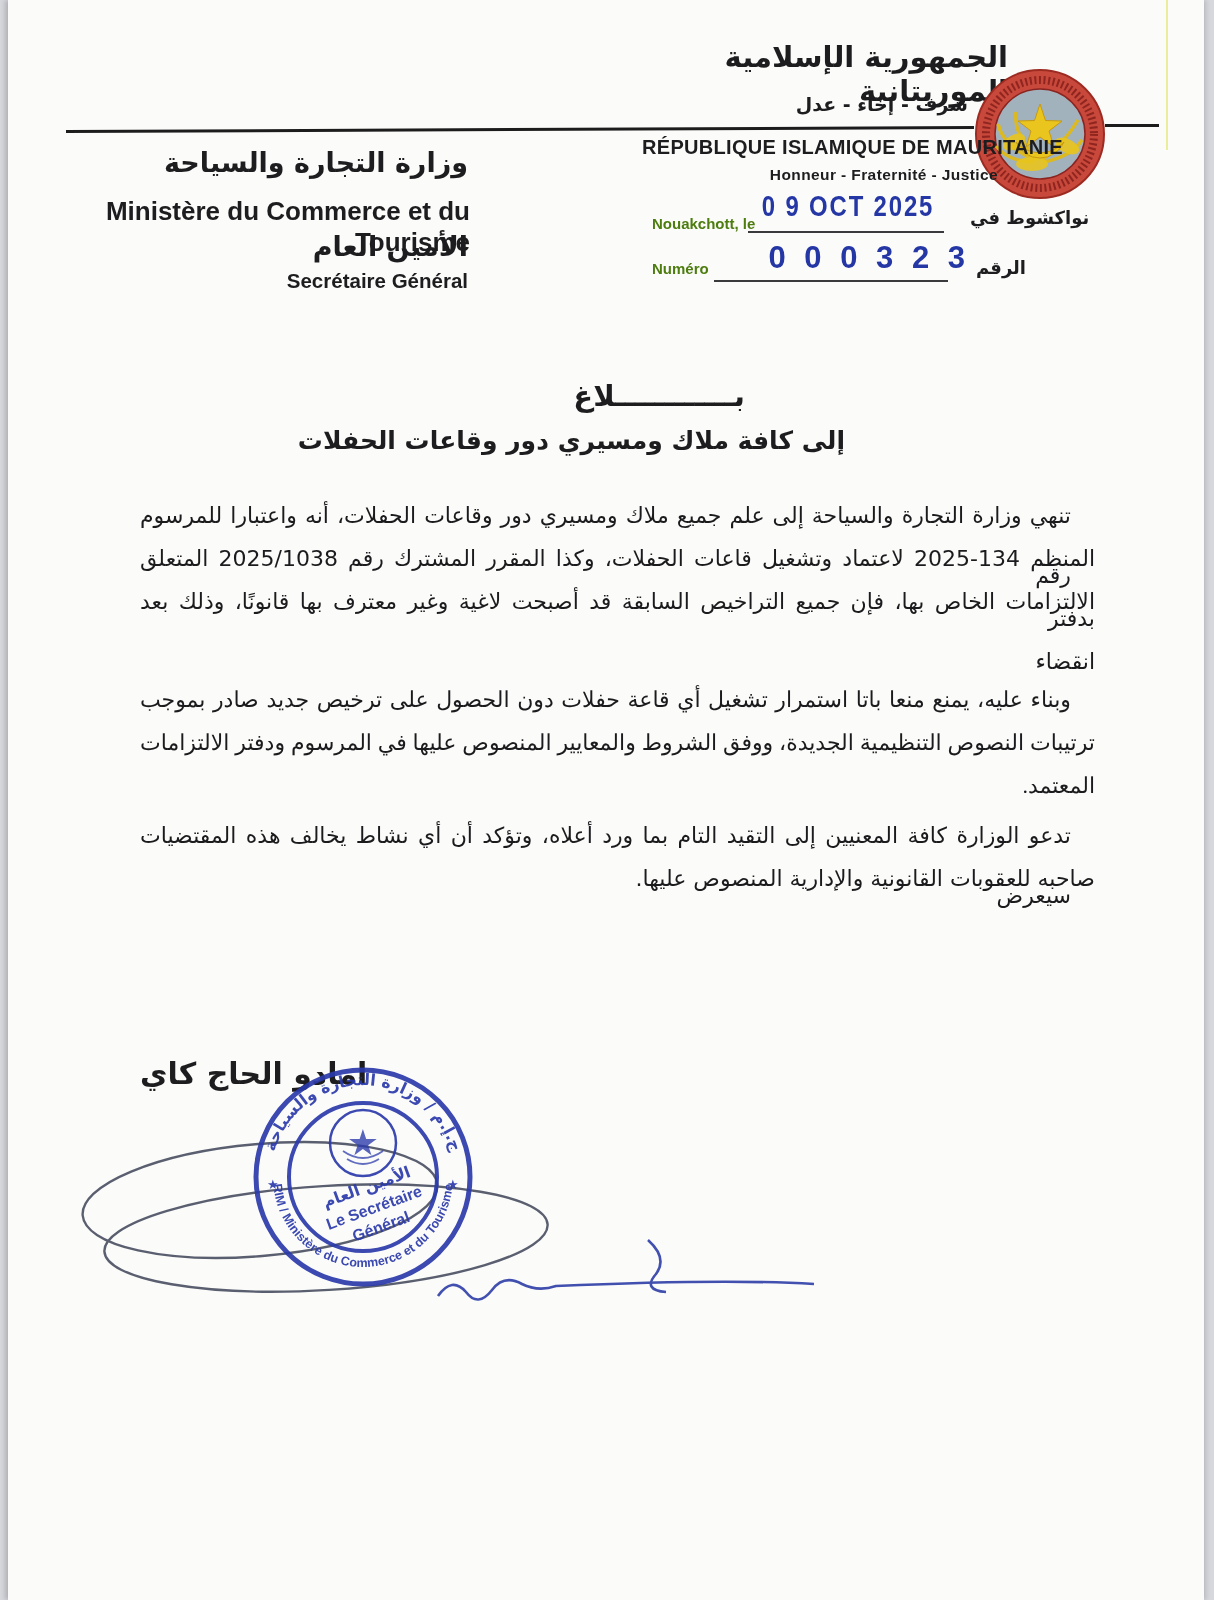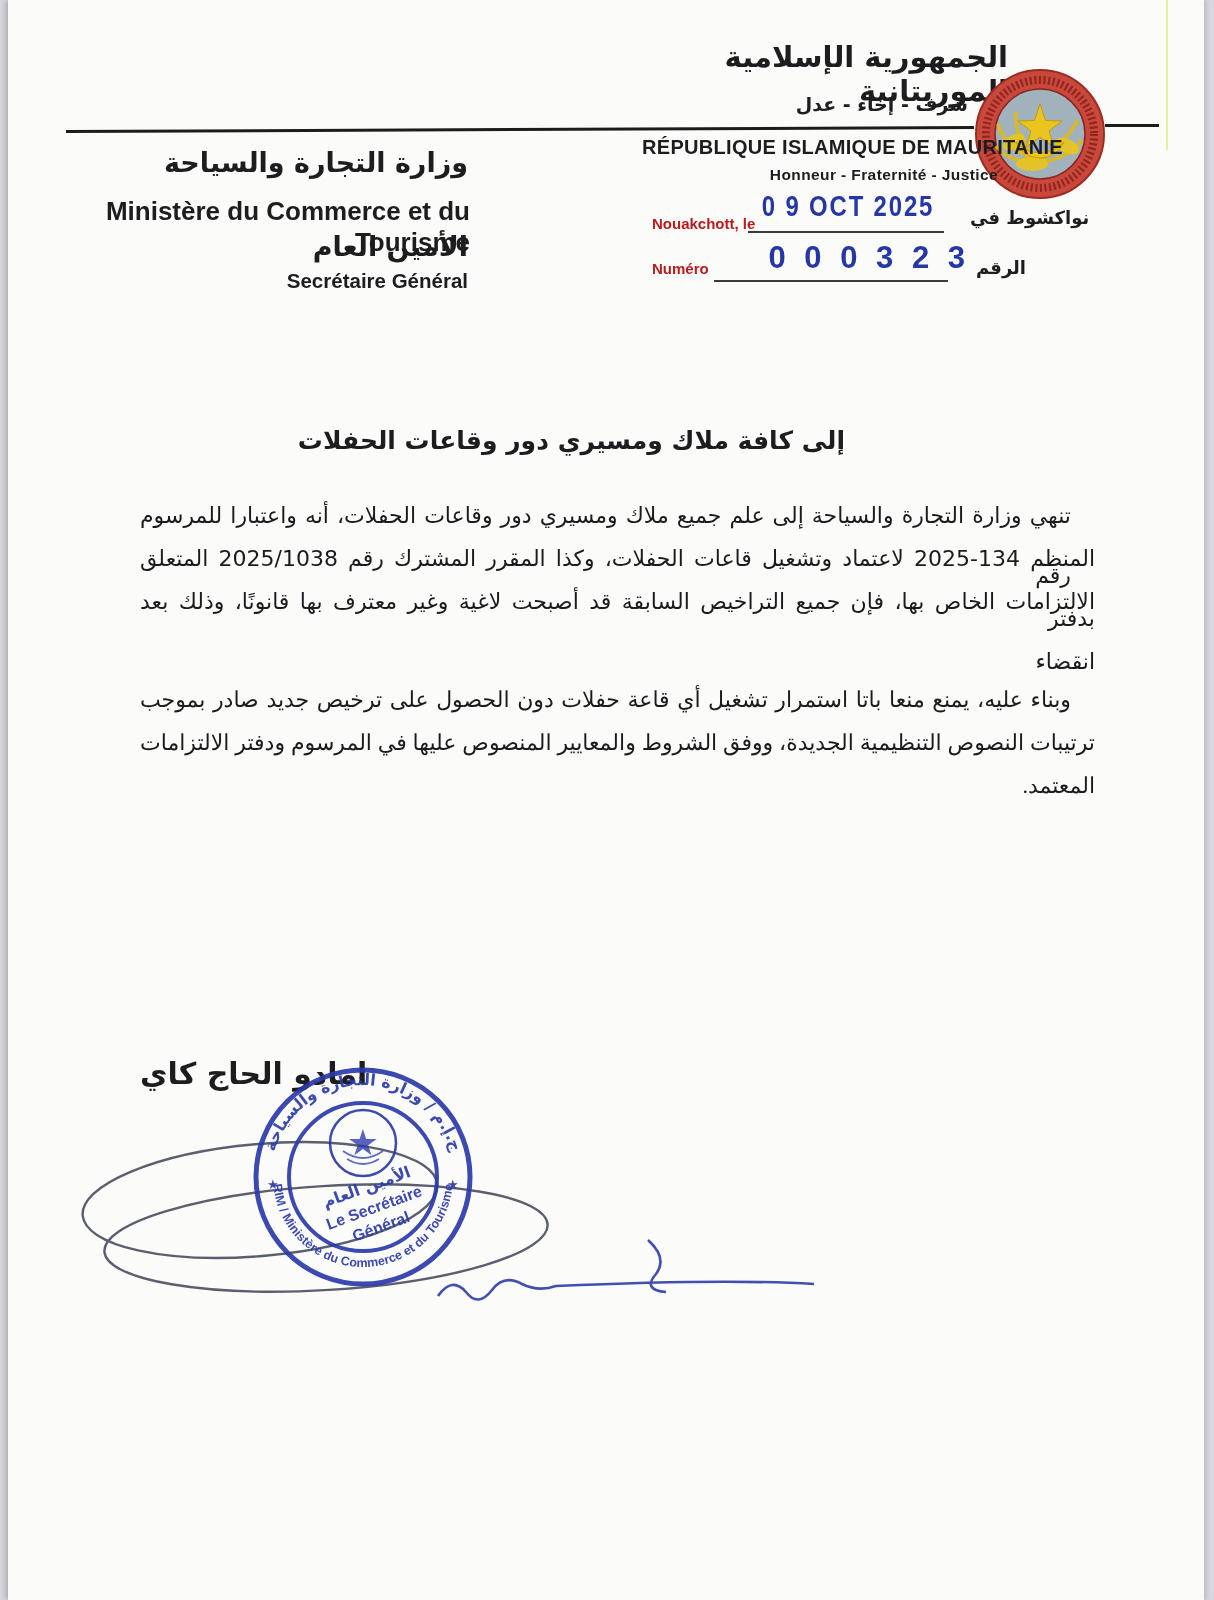--- a/index.html
+++ b/index.html
@@ -28,21 +28,21 @@
   .rule-right{left:1097px;top:124px;width:54px;}
   .seal-svg{left:962px;top:64px;}
   .republic-fr{top:136px;left:545px;width:510px;font-size:20px;letter-spacing:.3px;}
   .motto-fr{top:166px;left:545px;width:445px;font-size:15.5px;letter-spacing:.4px;}
 
   .ministry-ar{top:147px;left:82px;width:378px;font-size:27px;}
   .ministry-fr{top:196px;left:78px;width:384px;font-size:26px;}
   .office-ar{top:231px;left:82px;width:378px;font-size:27px;}
   .office-fr{top:269px;left:82px;width:378px;font-size:20.5px;}
 
-  .fld-label{font-size:15px;color:#b91c1c;}
+  .fld-label{font-size:15px;color:#4d7c0f;}
   .fld-label-ar{font-size:18px;}
   .nouak-lbl{top:215px;left:644px;}
   .nouak-ar{top:207px;left:962px;}
   .num-lbl{top:260px;left:644px;}
   .num-ar{top:257px;left:944px;margin-left:24px;}
   .fld-line{height:2px;background:#3a3a3c;}
   .line1{left:740px;top:231px;width:196px;}
   .line2{left:706px;top:280px;width:234px;}
   .stamp-blue{color:#2437a5;font-family:"Liberation Sans","DejaVu Sans",sans-serif;font-weight:bold;}
   .date-stamp{top:191px;left:742px;width:196px;text-align:center;font-size:26px;letter-spacing:2px;transform:scaleY(1.12) scaleX(.92);}
@@ -113,34 +113,39 @@
   <div class="abs b lat fld-label nouak-lbl">Nouakchott, le</div>
   <div class="abs fld-line line1"></div>
   <div class="abs stamp-blue date-stamp">0 9 OCT 2025</div>
   <div class="abs ar b fld-label-ar nouak-ar">نواكشوط في</div>
 
   <div class="abs b lat fld-label num-lbl">Numéro</div>
   <div class="abs fld-line line2"></div>
   <div class="abs stamp-blue numero-stamp">0 0 0 3 2 3</div>
   <div class="abs ar b fld-label-ar num-ar">الرقم</div>
 
+  <div class="abs ar ctr b title-main">بــــــــــــلاغ</div>
   <div class="abs ar ctr b title-sub">إلى كافة ملاك ومسيري دور وقاعات الحفلات</div>
 
   <div class="abs ar para p1">
     <div class="bl jl ind">تنهي وزارة التجارة والسياحة إلى علم جميع ملاك ومسيري دور وقاعات الحفلات، أنه واعتبارا للمرسوم رقم</div>
     <div class="bl jl">المنظم 134-2025 لاعتماد وتشغيل قاعات الحفلات، وكذا المقرر المشترك رقم 2025/1038 المتعلق بدفتر</div>
     <div class="bl jl">الالتزامات الخاص بها، فإن جميع التراخيص السابقة قد أصبحت لاغية وغير معترف بها قانونًا، وذلك بعد انقضاء</div>
   </div>
 
   <div class="abs ar para p2">
     <div class="bl jl ind">وبناء عليه، يمنع منعا باتا استمرار تشغيل أي قاعة حفلات دون الحصول على ترخيص جديد صادر بموجب</div>
     <div class="bl jl">ترتيبات النصوص التنظيمية الجديدة، ووفق الشروط والمعايير المنصوص عليها في المرسوم ودفتر الالتزامات</div>
     <div class="bl rl">المعتمد.</div>
   </div>
 
+  <div class="abs ar para p3">
+    <div class="bl jl ind">تدعو الوزارة كافة المعنيين إلى التقيد التام بما ورد أعلاه، وتؤكد أن أي نشاط يخالف هذه المقتضيات سيعرض</div>
+    <div class="bl rl">صاحبه للعقوبات القانونية والإدارية المنصوص عليها.</div>
+  </div>
 
 
   <div class="abs ar b sig-name">امادو الحاج كاي</div>
 
   <svg class="abs flourish" width="1196" height="1600" viewBox="0 0 1196 1600">
     <g fill="none" stroke="#3f4458" stroke-width="2.4" opacity=".85">
       <ellipse cx="252" cy="1200" rx="178" ry="56" transform="rotate(-5 252 1200)"></ellipse>
       <ellipse cx="318" cy="1238" rx="222" ry="52" transform="rotate(-3.5 318 1238)"></ellipse>
     </g>
     <g fill="none" stroke="#2d3ea6" stroke-width="2.6" opacity=".9">

